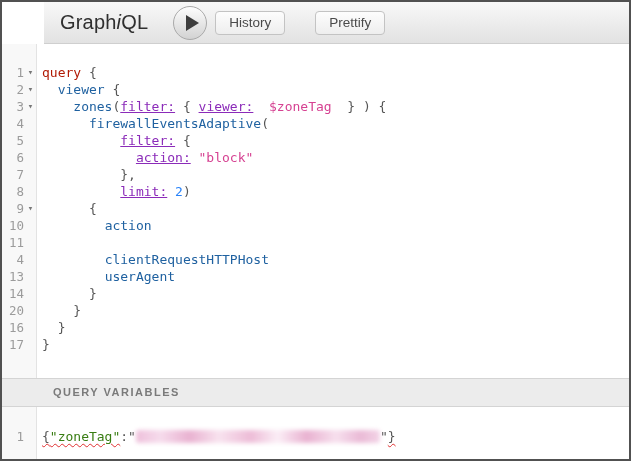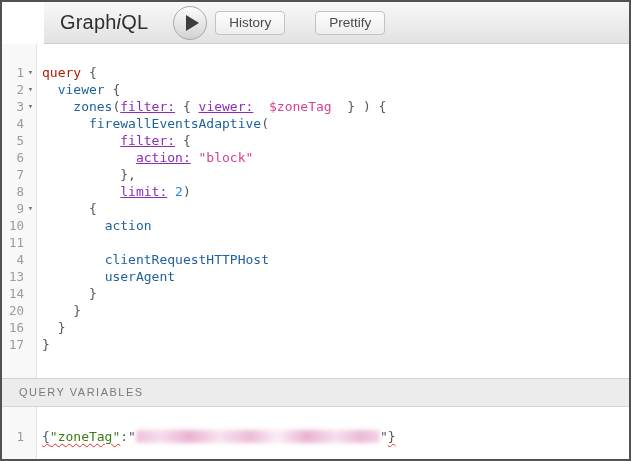--- a/index.html
+++ b/index.html
@@ -106,24 +106,24 @@
     filter:blur(2px);
   }
 
   
   .var-title {
     height:29px;
     background:#ececec;
     border-top:1px solid #d4d4d4;
     border-bottom:1px solid #d4d4d4;
     color:#7a7a7a;
-    font-size:11px; font-weight:normal;
+    font-size:11px; font-weight:bold;
     letter-spacing:1.5px;
     line-height:27px;
-    padding-left:17px;
+    padding-left:51px;
     cursor:row-resize;
     user-select:none;
   }
   .var-editor { height:52px; padding-top:21px; }
 </style>
 </head>
 <body>
 
 <div class="window">
 

